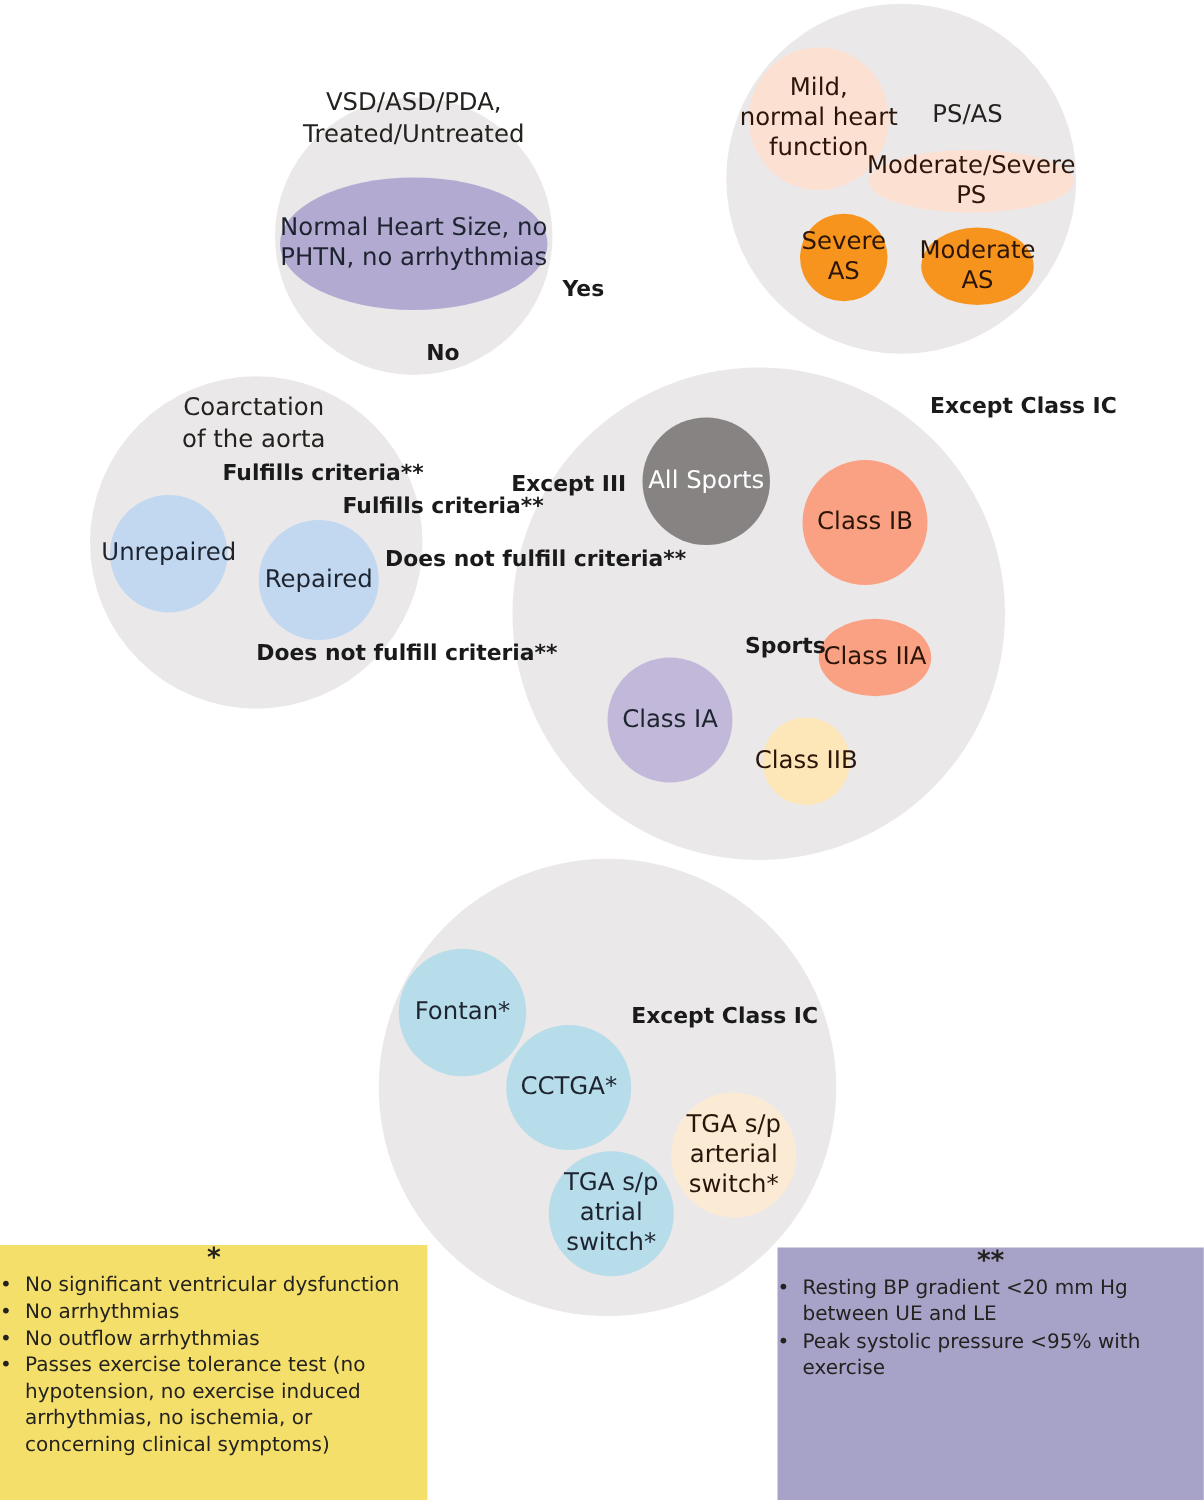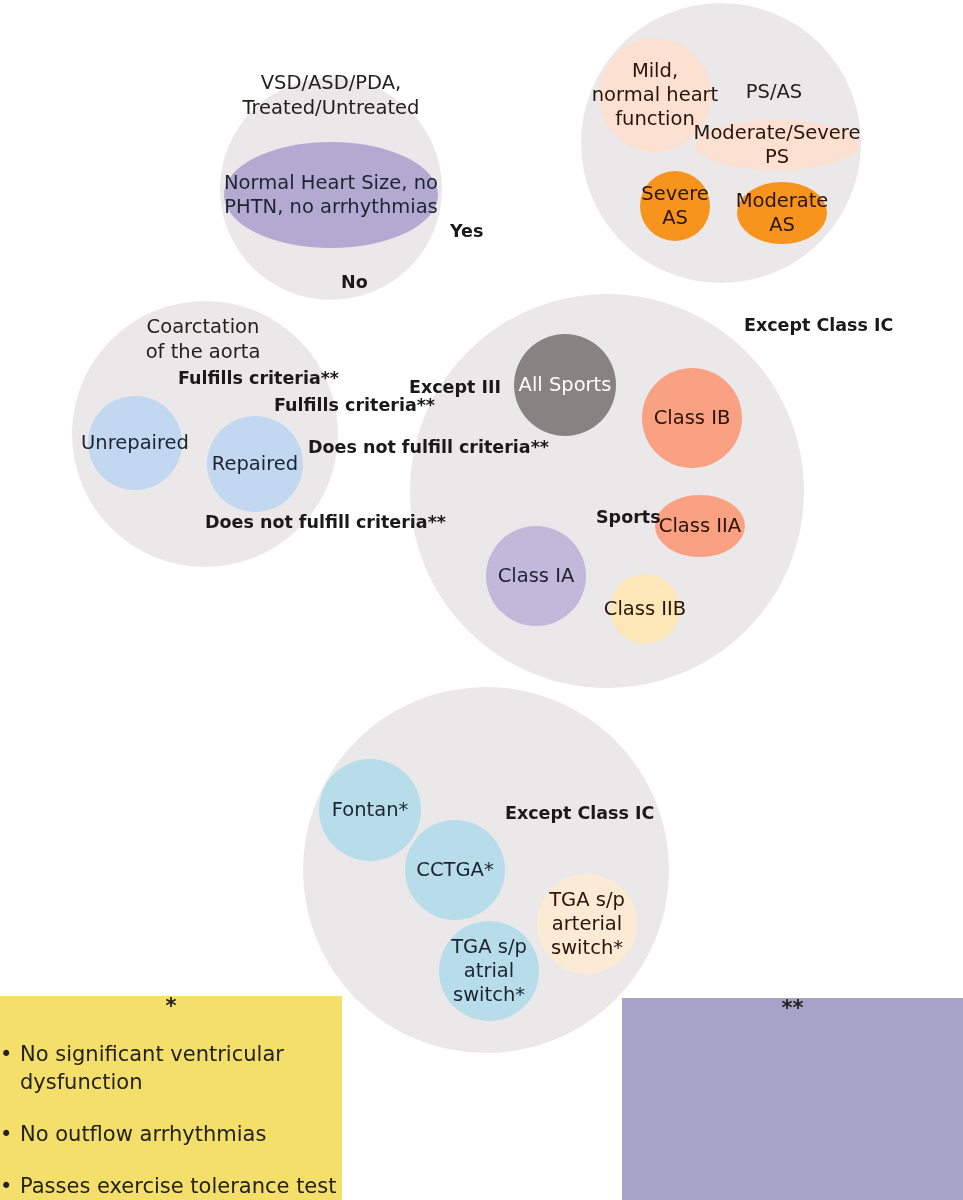--- a/index.html
+++ b/index.html
@@ -11,22 +11,22 @@
   text{dominant-baseline:middle;}
   .grp-label{font-size:19.5px;fill:#23221f;text-anchor:middle;}
   .node-label{font-size:19.5px;fill:#1d2430;text-anchor:middle;}
   .node-label.dark{fill:#2a1508;}
   .node-label.white{fill:#ffffff;}
   .edge-label{font-size:17.5px;font-weight:bold;fill:#1a1a1a;}
   .legend{position:absolute;box-sizing:border-box;}
   .legend .marker{text-align:center;font-weight:bold;font-size:21px;color:#23221f;
                   line-height:1;}
   .legend ul{margin:0;padding:0;list-style:none;}
-  .legend li{font-size:21px;color:#23221f;line-height:1.33;
-             padding-left:20px;text-indent:-20px;margin-top:24px;}
+  .legend li{font-size:16px;color:#23221f;line-height:1.33;
+             padding-left:20px;text-indent:-20px;}
   .legend li .bullet{display:inline-block;width:20px;text-indent:0;}
 </style>
 </head>
 <body>
 
 <div id="stage">
   <svg id="diagram" width="963" height="1200" viewBox="0 0 963 1200">
     <g id="groups-layer">
         <circle cx="331" cy="189" r="111" fill="#ebe8e9"></circle>
         <circle cx="721" cy="143" r="140" fill="#ebe8e9"></circle>
@@ -97,23 +97,26 @@
         <text x="774" y="92" class="grp-label">PS/AS</text>
         <text x="203" y="327" class="grp-label">Coarctation</text>
         <text x="203" y="352" class="grp-label">of the aorta</text>
       </g>
   </svg>
   <div id="legends">
       <div class="legend" style="left: 0px; top: 996px; width: 342px; height: 204px; background: rgb(245, 223, 107);">
         <div class="marker">*</div>
         <ul>
           <li><span class="bullet">•</span><span>No significant ventricular dysfunction</span></li>
+          <li><span class="bullet">•</span><span>No arrhythmias</span></li>
           <li><span class="bullet">•</span><span>No outflow arrhythmias</span></li>
           <li><span class="bullet">•</span><span>Passes exercise tolerance test (no hypotension, no exercise induced arrhythmias, no ischemia, or concerning clinical symptoms)</span></li>
         </ul>
       </div>
       <div class="legend" style="left: 622px; top: 998px; width: 341px; height: 202px; background: rgb(167, 162, 200);">
         <div class="marker">**</div>
         <ul>
+          <li><span class="bullet">•</span><span>Resting BP gradient &lt;20 mm Hg between UE and LE</span></li>
+          <li><span class="bullet">•</span><span>Peak systolic pressure &lt;95% with exercise</span></li>
         </ul>
       </div>
     </div>
 </div>
 
 </body></html>

